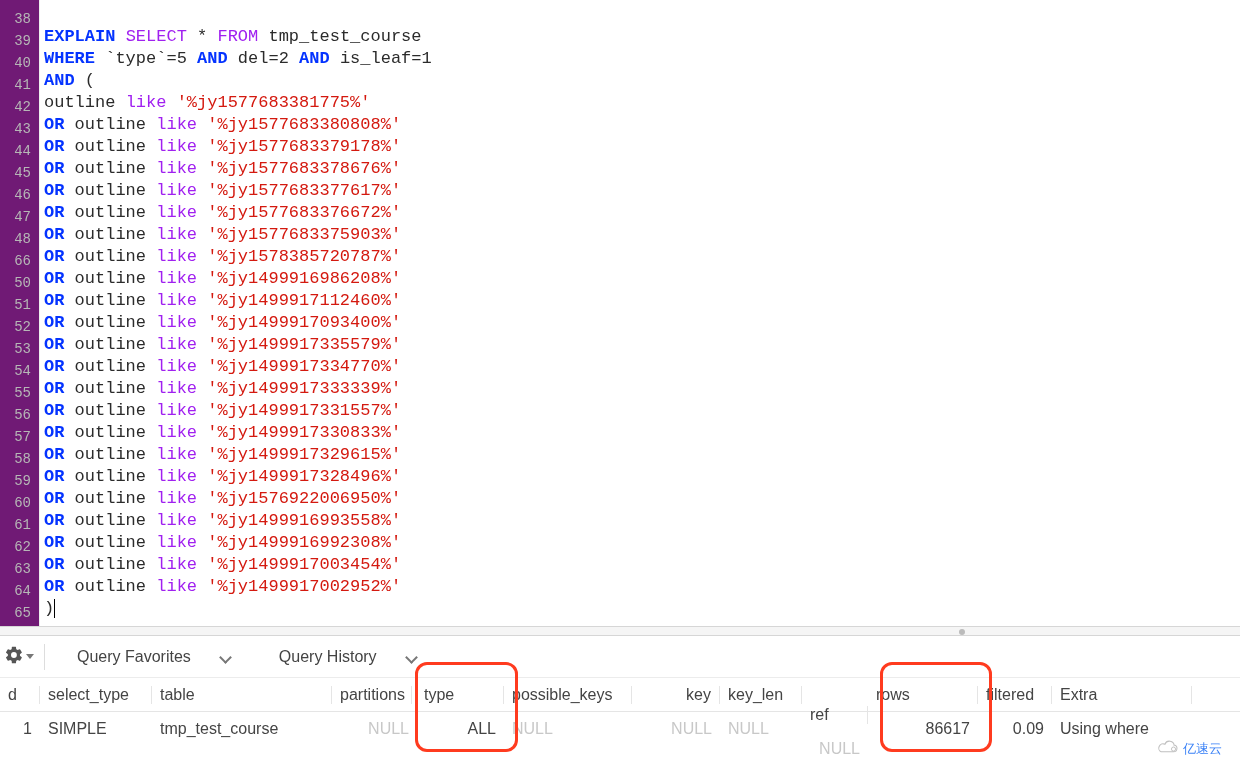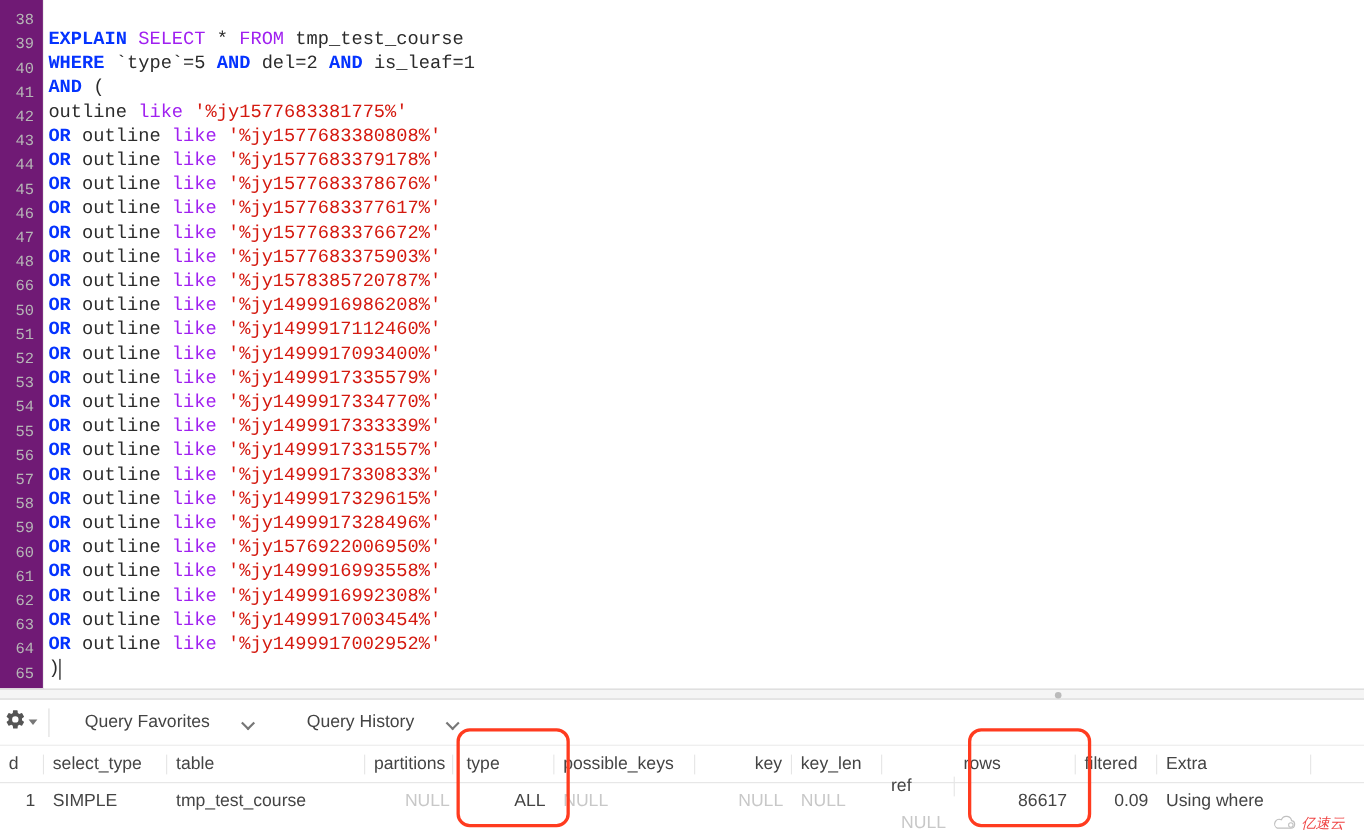--- a/index.html
+++ b/index.html
@@ -151,25 +151,24 @@
     border: 3px solid #ff3b1f;
     border-radius: 12px;
     pointer-events: none;
   }
   .watermark {
     position: absolute;
     right: 18px;
     bottom: 6px;
     font-family: -apple-system, Arial, sans-serif;
     font-size: 13px;
-    color: #ef4444;
-    display: flex;
-    align-items: flex-end;
+    color: #3b82f6;
+    display: flex;
+    align-items: flex-start;
     gap: 4px;
-    font-style: italic;
   }
   .watermark svg { width: 22px; height: 14px; fill: #c0c0c0; }
 </style>
 </head>
 <body>
 
 <div class="editor">
   <div class="gutter" id="gutter">
       <div>38</div>
       <div>39</div>

